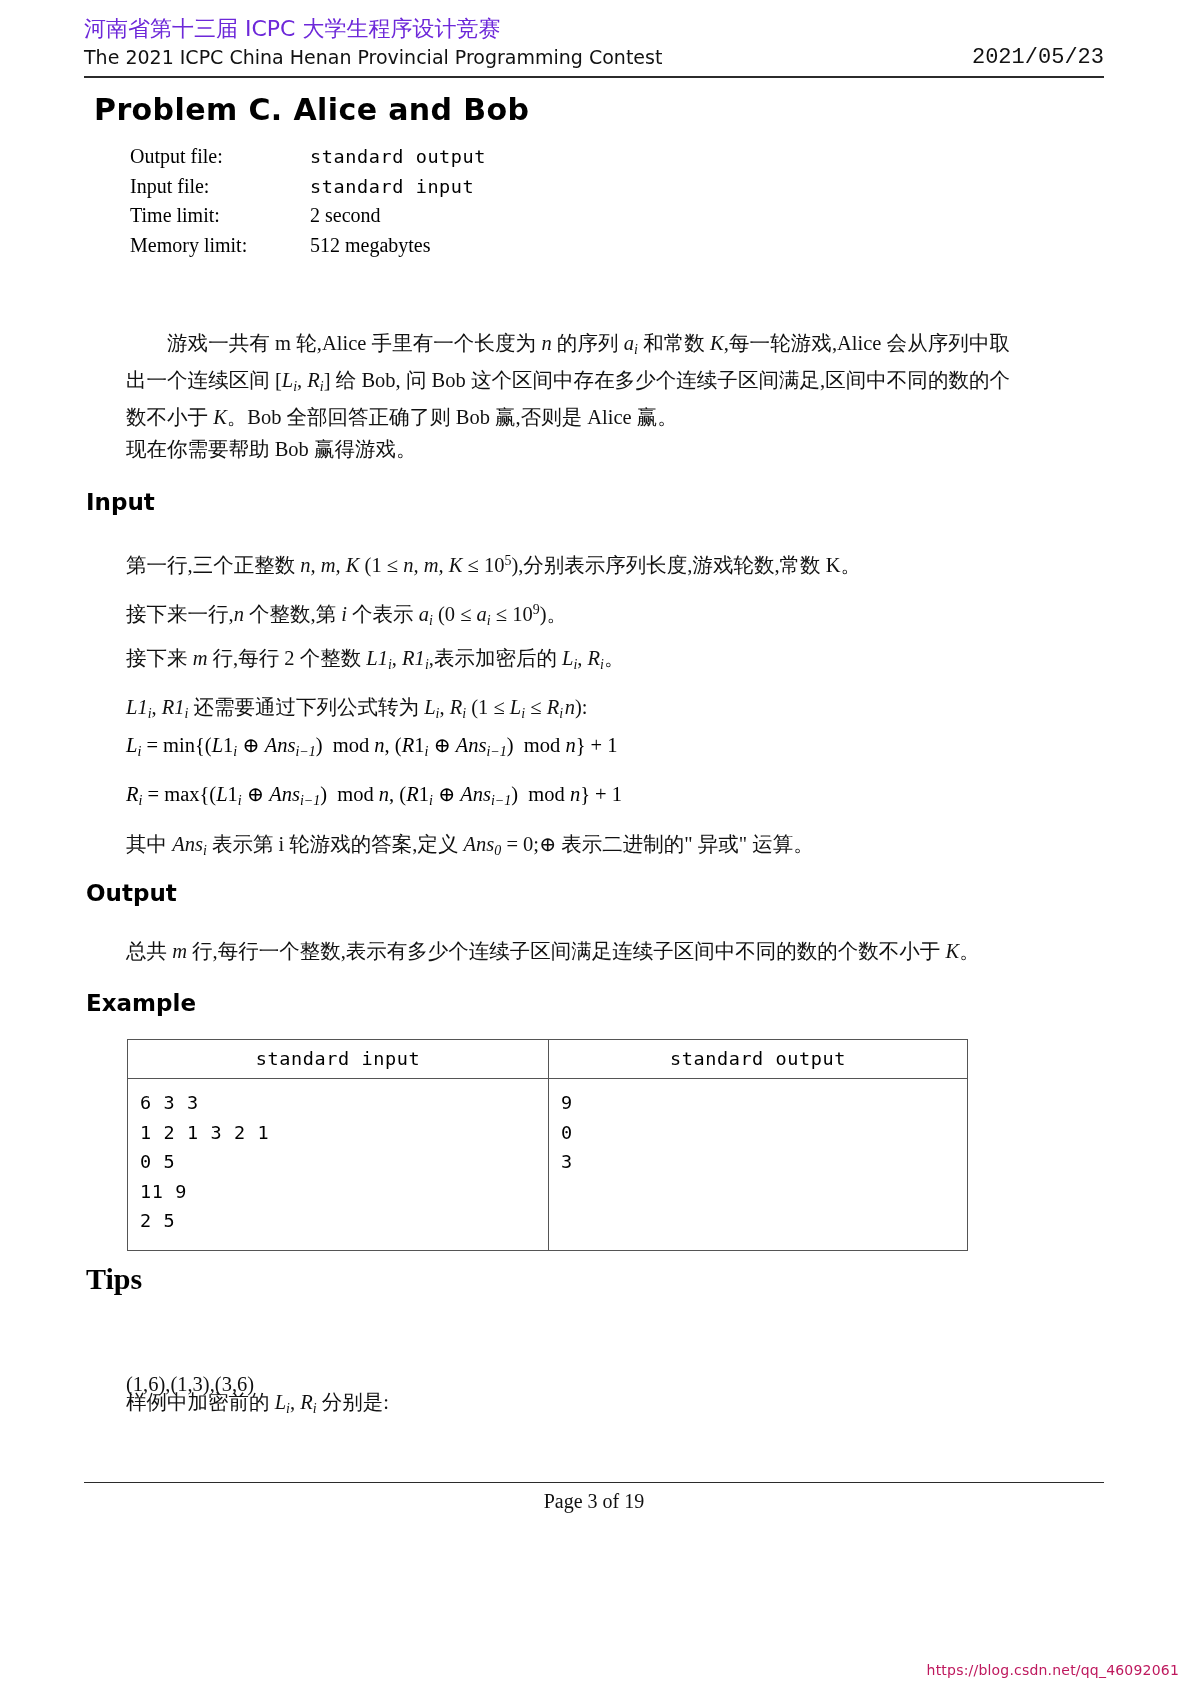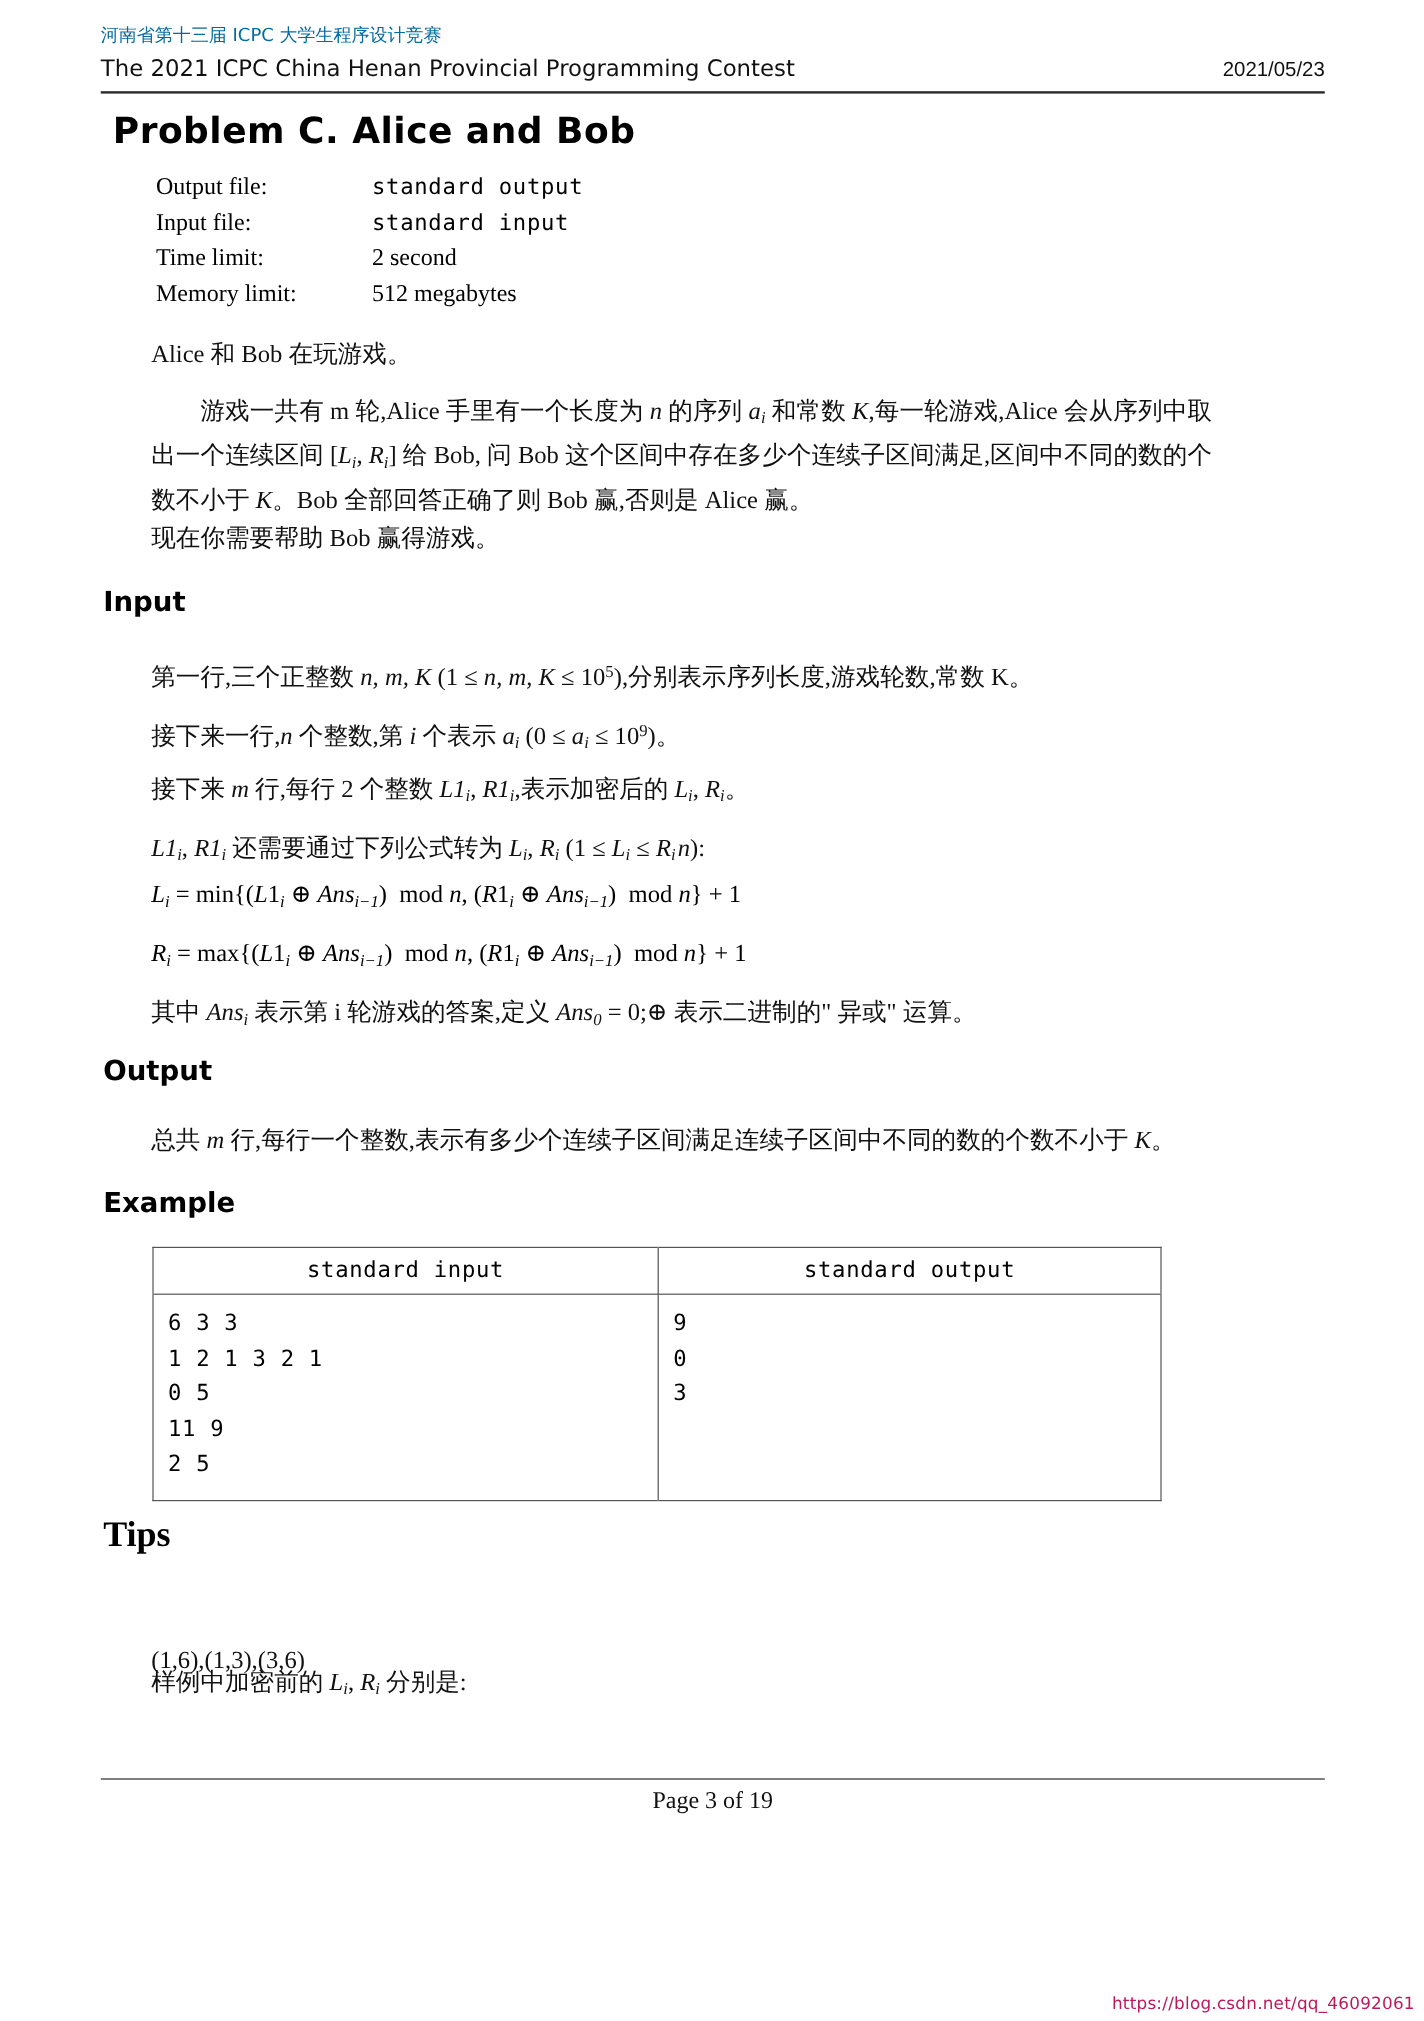--- a/index.html
+++ b/index.html
@@ -24,40 +24,40 @@
 
   
   .rhead {
     position: absolute;
     left: 84px;
     top: 16px;
     width: 1020px;
   }
   .rhead-line1 {
     font-family: "DejaVu Sans", "Liberation Sans", sans-serif;
-    font-size: 15px;
+    font-size: 22px;
     letter-spacing: 0px;
     line-height: 26px;
-    color: #0369a1;
+    color: #6d28d9;
   }
   .rhead-line2row {
     display: flex;
     justify-content: space-between;
     align-items: center;
     margin-top: 3px;
   }
   .rhead-line2 {
     font-family: "DejaVu Sans", "Liberation Sans", sans-serif;
     font-size: 19px;
     line-height: 25px;
     color: #111;
   }
   .rhead-date {
-    font-family: Liberation Sans, sans-serif;
-    font-size: 17px;
+    font-family: Liberation Mono, monospace;
+    font-size: 22px;
     line-height: 25px;
     color: #111;
   }
   .rule-top {
     position: absolute;
     left: 84px;
     top: 76px;
     width: 1020px;
     height: 0;
     border-top: 2.2px solid #2b2b2b;
@@ -238,21 +238,20 @@
     <div class="limits-row">
       <div class="limits-key">Time limit:</div>
       <div class="limits-val">2 second</div>
     </div>
     <div class="limits-row">
       <div class="limits-key">Memory limit:</div>
       <div class="limits-val">512 megabytes</div>
     </div>
   </div>
 
-  <div class="body-p" style="left:126px; top:281px; width:880px;">Alice 和 Bob 在玩游戏。</div>
 
   <div class="body-p indent" style="left:126px; top:328px; width:884px;"><span>游戏一共有 m 轮,Alice 手里有一个长度为 </span><span class="mi">n</span><span> 的序列 </span><span class="mi">a</span><sub class="mi">i</sub><span> 和常数 </span><span class="mi">K</span><span>,每一轮游戏,Alice 会从序列中取出一个连续区间 [</span><span class="mi">L</span><sub class="mi">i</sub><span>, </span><span class="mi">R</span><sub class="mi">i</sub><span>] 给 Bob, 问 Bob 这个区间中存在多少个连续子区间满足,区间中不同的数的个数不小于 </span><span class="mi">K</span><span>。Bob 全部回答正确了则 Bob 赢,否则是 Alice 赢。</span></div>
 
   <div class="body-p" style="left:126px; top:434px; width:880px;">现在你需要帮助 Bob 赢得游戏。</div>
 
   <div class="sec-h" style="left:86px; top:489px;">Input</div>
 
   <div class="body-p" style="left:126px; top:545px; width:884px;"><span>第一行,三个正整数 </span><span class="mi">n, m, K</span><span> (1 ≤ </span><span class="mi">n, m, K</span><span> ≤ 10</span><sup>5</sup><span>),分别表示序列长度,游戏轮数,常数 K。</span></div>
 
   <div class="body-p" style="left:126px; top:594px; width:884px;"><span>接下来一行,</span><span class="mi">n</span><span> 个整数,第 </span><span class="mi">i</span><span> 个表示 </span><span class="mi">a</span><sub class="mi">i</sub><span> (0 ≤ </span><span class="mi">a</span><sub class="mi">i</sub><span> ≤ 10</span><sup>9</sup><span>)。</span></div>

